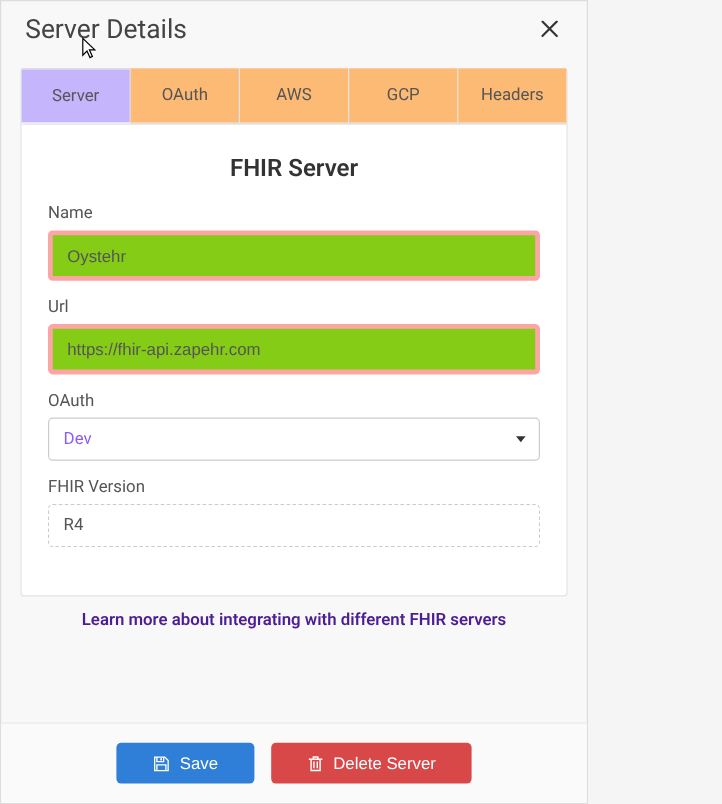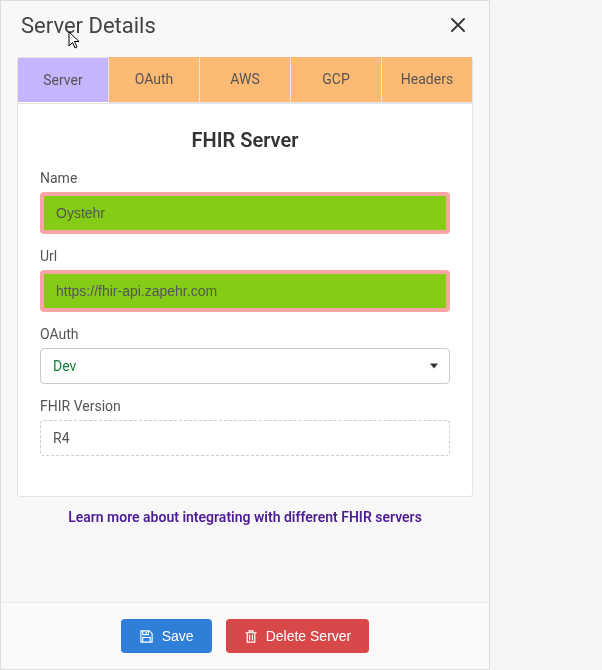--- a/index.html
+++ b/index.html
@@ -111,21 +111,21 @@
       font-size: 14px;
       color: #555;
       border: 4px solid #fca5a5;
       border-radius: 4px;
       background: #84cc16;
     }
     .form-select {
       width: 100%;
       padding: 9px 12px;
       font-size: 14px;
-      color: #15803d;
+      color: #8b5cf6;
       border: 1px solid #ccc;
       border-radius: 4px;
       background: #fff;
       appearance: none;
       position: relative;
     }
     .select-wrap {
       position: relative;
     }
     .select-caret {
@@ -168,21 +168,21 @@
       display: flex;
       justify-content: center;
       gap: 14px;
       border-top: 1px solid #e8e8e8;
       background: #fafafa;
     }
     .btn {
       display: inline-flex;
       align-items: center;
       gap: 8px;
-      padding: 9px 18px;
+      padding: 9px 30px;
       border-radius: 4px;
       font-size: 14px;
       border: none;
       cursor: pointer;
       color: #fff;
     }
     .btn-primary {
       background: #2f7ed8;
     }
     .btn-danger {

